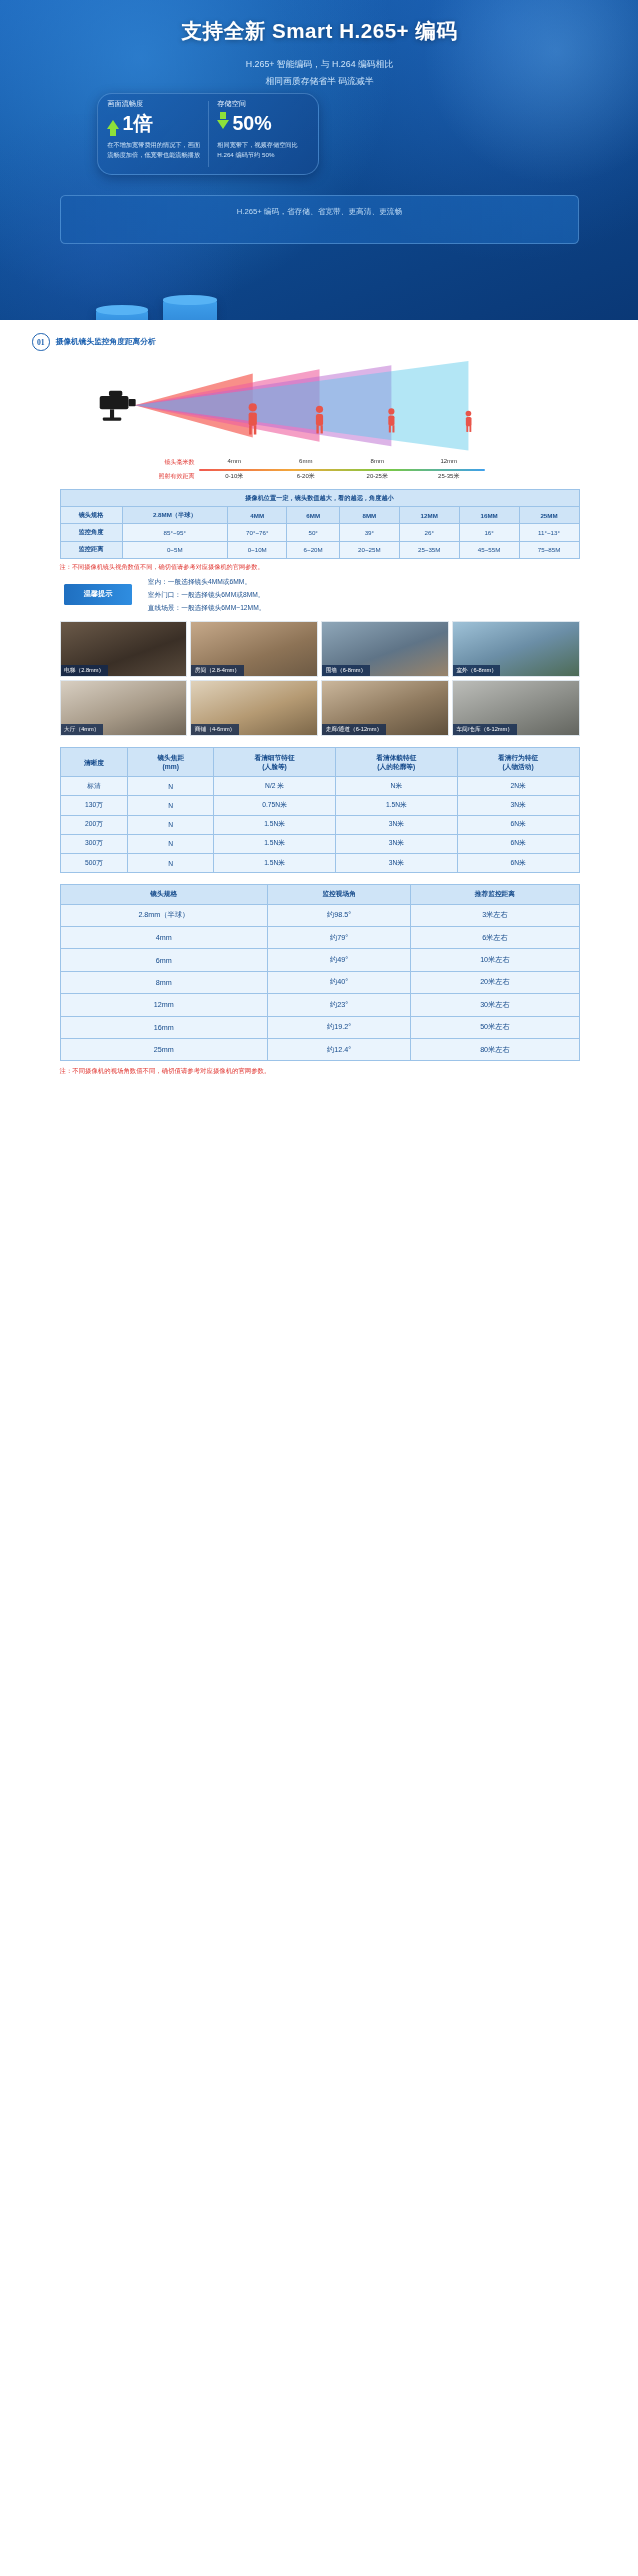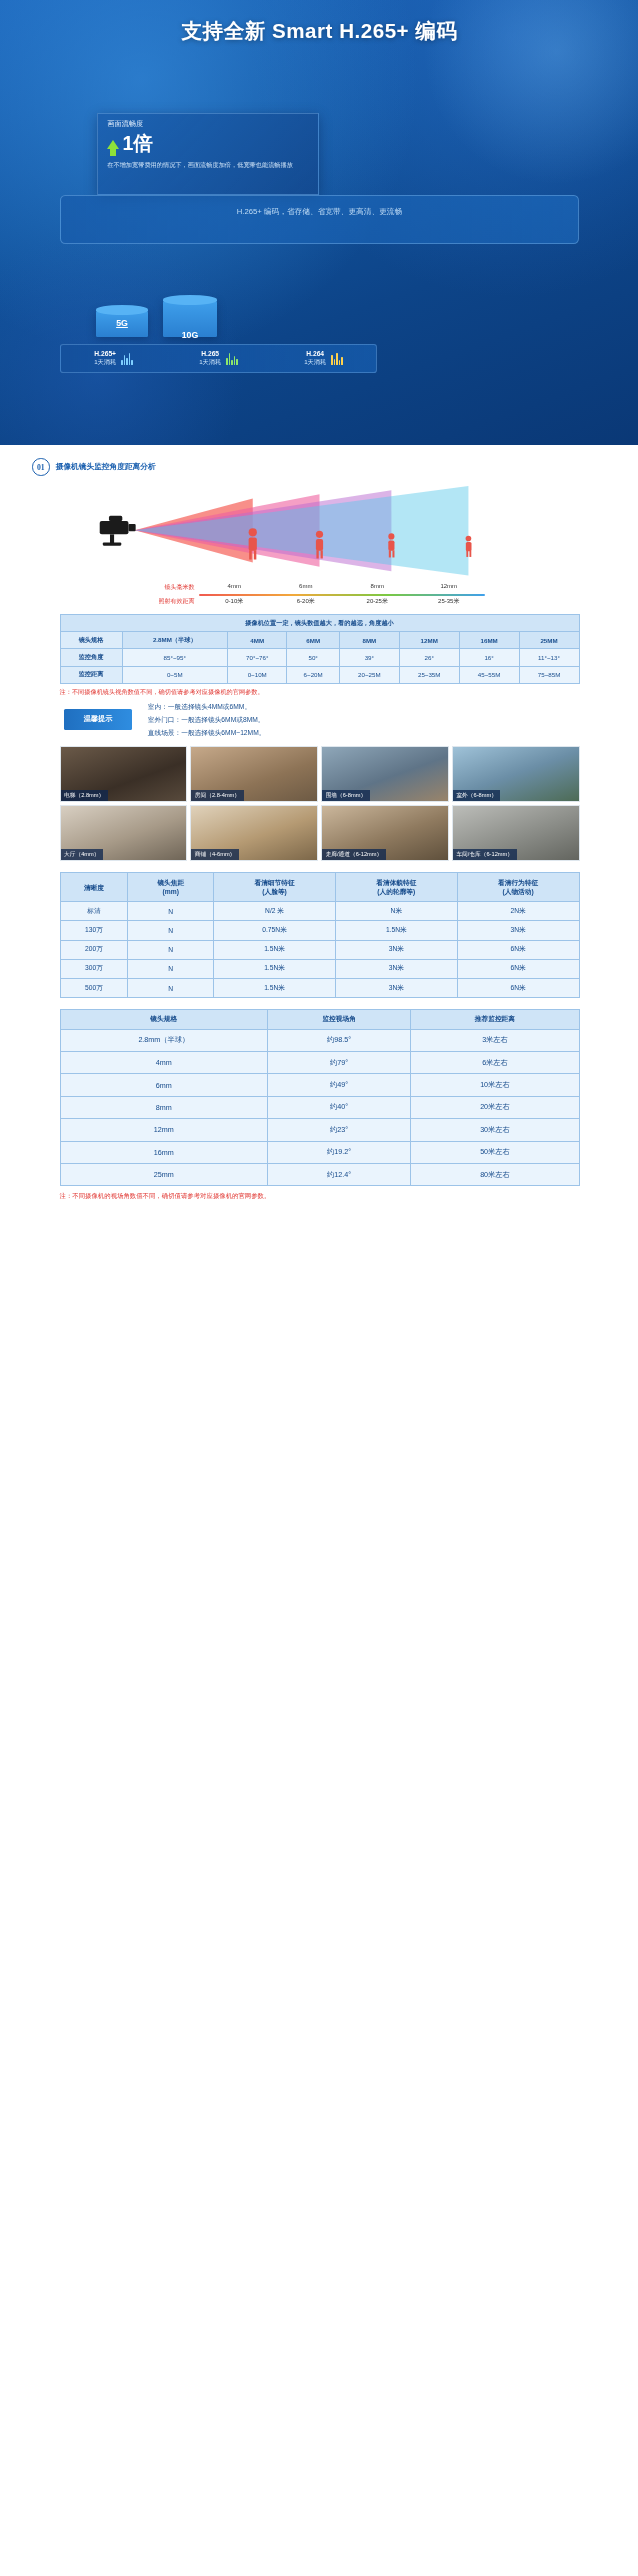--- a/index.html
+++ b/index.html
@@ -9,21 +9,21 @@
     font-family:"Liberation Sans","DejaVu Sans",sans-serif;
     background:#ffffff;
     color:#222;
     -webkit-font-smoothing:antialiased;
   }
   .page { width:639px; position:relative; overflow:hidden; }
 
   
   .hero {
     position:relative;
-    height:445px;
+    height:320px;
     background:
       radial-gradient(circle at 22% 18%, rgba(60,150,230,.55) 0%, rgba(60,150,230,0) 45%),
       radial-gradient(circle at 80% 8%, rgba(40,110,200,.5) 0%, rgba(40,110,200,0) 40%),
       linear-gradient(160deg,#1a63b8 0%, #12549f 35%, #0d4488 65%, #0a3876 100%);
     overflow:hidden;
   }
   .hero .mesh {
     position:absolute; inset:0;
     background-image:
       linear-gradient(115deg, rgba(255,255,255,.07) 0.5px, transparent 0.5px),
@@ -48,24 +48,23 @@
   }
   .hero .sub {
     margin-top:11.3px; font-size:8.8px; color:#cfe6fb; line-height:17.5px; font-weight:normal;
   }
 
   
   .stats-card {
     position:absolute; left:97px; top:93px; width:222px; height:82px;
     background:linear-gradient(135deg, rgba(26,95,175,.85), rgba(18,70,140,.78));
     border:0.5px solid rgba(140,200,255,.35);
-    border-radius:0; z-index:4;
+    border-radius:15px; z-index:4;
     box-shadow:0 3.1px 11.3px rgba(0,20,60,.35);
     display:flex;
-    margin-top:20px;
   }
   .stat-col { flex:1; padding:5.2px 7.2px 0 9.3px; position:relative; }
   .stat-col + .stat-col:before {
     content:""; position:absolute; left:0; top:7.2px; bottom:7.2px; width:0.5px;
     background:rgba(160,210,255,.28);
   }
   .stat-title { font-size:7.2px; color:#eaf4ff; margin-bottom:2.1px; }
   .stat-big { display:flex; align-items:center; gap:3.1px; height:26px; }
   .arrow-up, .arrow-down {
     width:0; height:0; border-left:6.7px solid transparent; border-right:6.7px solid transparent;
@@ -204,30 +203,42 @@
 
 <div class="page">
 
   <section class="hero">
     <div class="mesh"></div>
     <div class="glow1"></div>
     <div class="glow2"></div>
 
     <div class="hero-inner">
       <h1>支持全新 Smart H.265+ 编码</h1>
+      <div class="sub">
+        <div>H.265+ 智能编码，与 H.264 编码相比</div>
+        <div>相同画质存储省半 码流减半</div>
+      </div>
     </div>
 
     <div class="stats-card">
       <div class="stat-col">
         <div class="stat-title">画面流畅度</div>
         <div class="stat-big">
           <span class="arrow-up"></span>
           <span class="stat-num">1倍</span>
         </div>
         <div class="stat-desc">在不增加宽带费用的情况下，画面流畅度加倍，低宽带也能流畅播放</div>
+      </div>
+      <div class="stat-col">
+        <div class="stat-title">存储空间</div>
+        <div class="stat-big">
+          <span class="arrow-down"></span>
+          <span class="stat-num">50%</span>
+        </div>
+        <div class="stat-desc">相同宽带下，视频存储空间比 H.264 编码节约 50%</div>
       </div>
     </div>
 
     <div class="cap-banner">
       <p>H.265+ 编码，省存储、省宽带、更高清、更流畅</p>
     </div>
 
     <div class="chart-area">
       <div class="bars">
         <div class="bar bar-5g">

